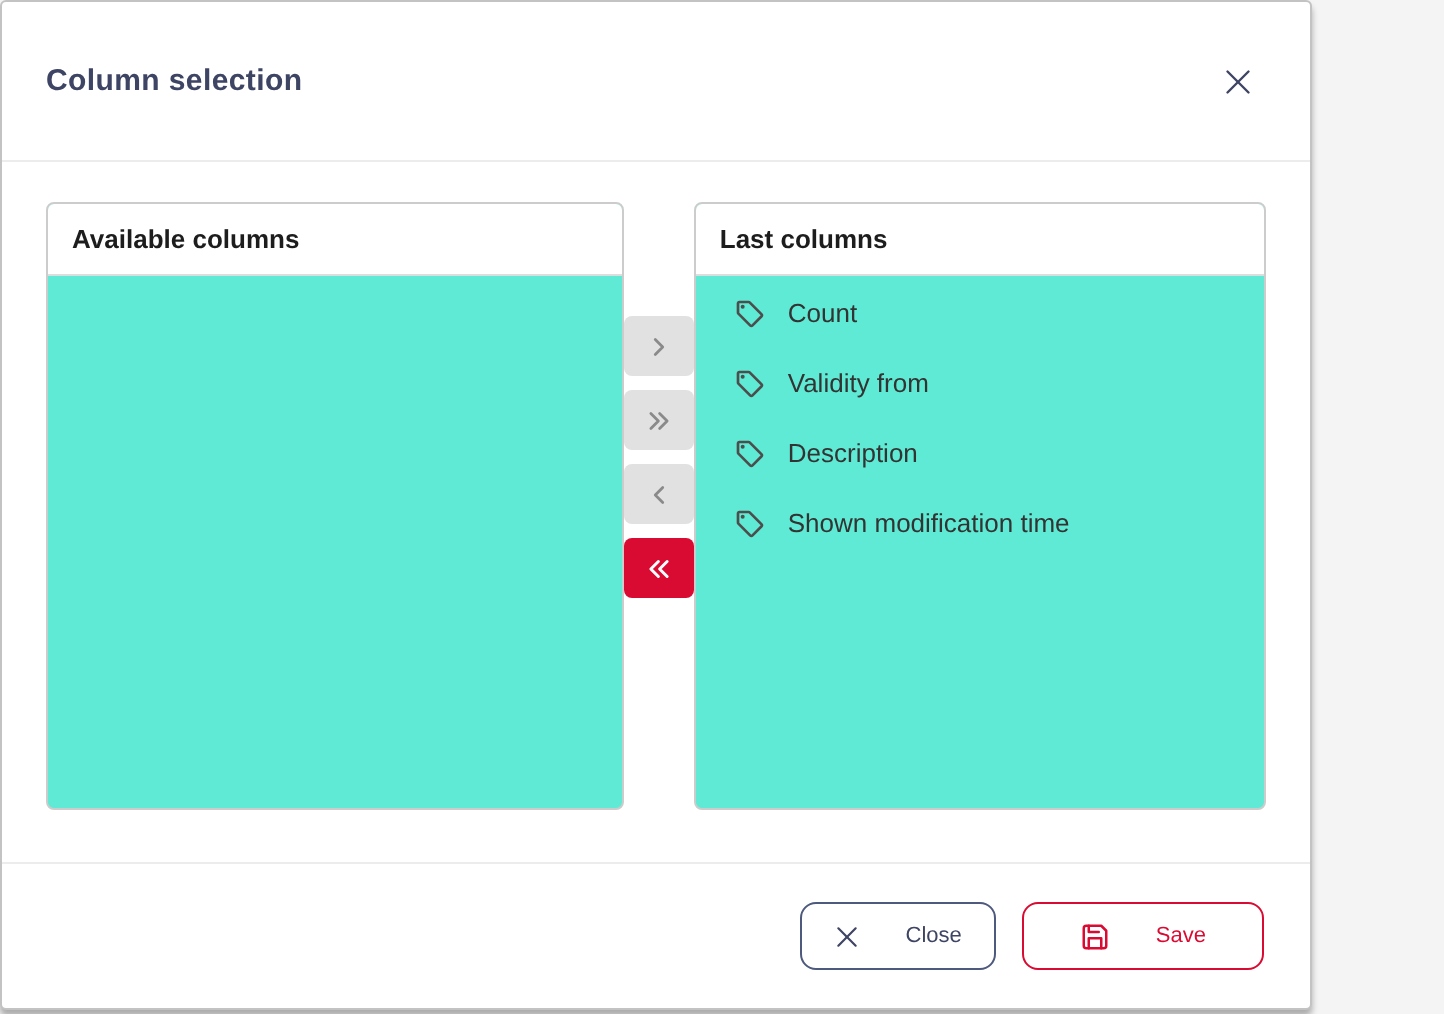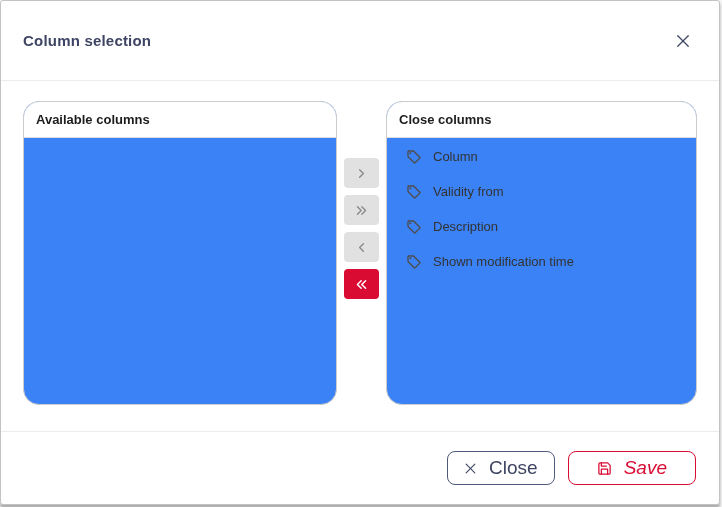--- a/index.html
+++ b/index.html
@@ -1,20 +1,20 @@
 <!DOCTYPE html>
 <html style="--accent: #da0b32; --slate: #3e4463; --btn-gray: #e1e1e1; --btn-gray-icon: #8a8a8a; --panel-border: #cccccc; --divider: #ececec; --item-text: #333333;"><head>
 <meta charset="utf-8">
 <style>
   * { box-sizing: border-box; margin: 0; padding: 0; }
   html, body { width: 722px; height: 507px; background: #f4f4f4; }
   body { font-family: "Liberation Sans", sans-serif; overflow: hidden; }
 
   .modal {
-    width: 720px; height: 505px;
+    width: 656px; height: 505px;
     background: #fff;
     border: 1px solid #c3c3c3;
     border-radius: 3px;
     box-shadow: 0 3px 3px rgba(0,0,0,0.30);
     display: flex; flex-direction: column;
     position: relative;
   }
 
   
   .modal-header {
@@ -35,22 +35,22 @@
   }
 
   
   .modal-body {
     flex: 1 1 auto;
     display: flex;
     padding: 20px 22px 26px 22px;
   }
   .listbox {
     border: 1px solid var(--panel-border, #cccccc);
-    border-radius: 16px;
-    background: #3b82f6;
+    border-radius: 4px;
+    background: #5eead4;
     display: flex; flex-direction: column;
     overflow: hidden;
   }
   .listbox.left  { width: 314px; }
   .listbox.right { width: 311px; }
   .listbox-header {
     flex: 0 0 36px;
     display: flex; align-items: center;
     padding: 0 12px;
     font-size: 13px; font-weight: 700; color: #1d1d1d;
@@ -94,40 +94,39 @@
   .modal-footer {
     flex: 0 0 73px;
     border-top: 1px solid var(--divider, #ececec);
     display: flex; align-items: center; justify-content: flex-end;
     gap: 13px;
     padding: 0 23px;
   }
   .btn {
     height: 34px;
     display: inline-flex; align-items: center; justify-content: center;
-    gap: 12px;
+    gap: 23px;
     background: #fff;
     border-radius: 8px;
     font-family: "Liberation Sans", sans-serif;
-    font-size: 19px;
+    font-size: 11px;
     cursor: pointer;
   }
   .btn svg { flex: 0 0 auto; }
   .btn-outline-slate {
     border: 1px solid #4d5a7e;
     color: var(--slate, #3e4463);
     padding: 0 16px;
     min-width: 83px;
   }
   .btn-outline-red {
     border: 1px solid var(--accent, #da0b32);
     color: var(--accent, #da0b32);
     padding: 0 28px;
     min-width: 117px;
-    font-style: italic;
   }
 </style>
 </head>
 <body>
 
 <div class="modal">
 
   <div class="modal-header">
     <h2 class="dialog-title">Column selection</h2>
     <button class="icon-btn" aria-label="Close dialog">
@@ -166,31 +165,31 @@
       </button>
       <button class="transfer-btn accent" aria-label="Move all left">
         <svg viewBox="0 0 24 24" fill="none" stroke="currentColor" stroke-width="2.4" stroke-linecap="round" stroke-linejoin="round">
           <polyline points="18.5 6 12.5 12 18.5 18"></polyline>
             <polyline points="11.5 6 5.5 12 11.5 18"></polyline>
         </svg>
       </button>
     </div>
 
     <div class="listbox right">
-      <div class="listbox-header">Close columns</div>
+      <div class="listbox-header">Last columns</div>
       <div class="listbox-items">
 
           <div class="list-item">
             <span class="tag-icon">
               <svg viewBox="0 0 24 24" fill="currentColor">
                 <path d="M21.41 11.58l-9-9C12.05 2.22 11.55 2 11 2H4c-1.1 0-2 .9-2 2v7c0 .55.22 1.05.59 1.42l9 9c.36.36.86.58 1.41.58.55 0 1.05-.22 1.41-.59l7-7c.37-.36.59-.86.59-1.41 0-.55-.23-1.06-.59-1.42zM13 20.01L4 11V4h7v-.01l9 9-7 7.02z"></path>
                 <circle cx="6.5" cy="6.5" r="1.5"></circle>
               </svg>
             </span>
-            <span class="item-label">Column</span>
+            <span class="item-label">Count</span>
           </div>
 
           <div class="list-item">
             <span class="tag-icon">
               <svg viewBox="0 0 24 24" fill="currentColor">
                 <path d="M21.41 11.58l-9-9C12.05 2.22 11.55 2 11 2H4c-1.1 0-2 .9-2 2v7c0 .55.22 1.05.59 1.42l9 9c.36.36.86.58 1.41.58.55 0 1.05-.22 1.41-.59l7-7c.37-.36.59-.86.59-1.41 0-.55-.23-1.06-.59-1.42zM13 20.01L4 11V4h7v-.01l9 9-7 7.02z"></path>
                 <circle cx="6.5" cy="6.5" r="1.5"></circle>
               </svg>
             </span>
             <span class="item-label">Validity from</span>

